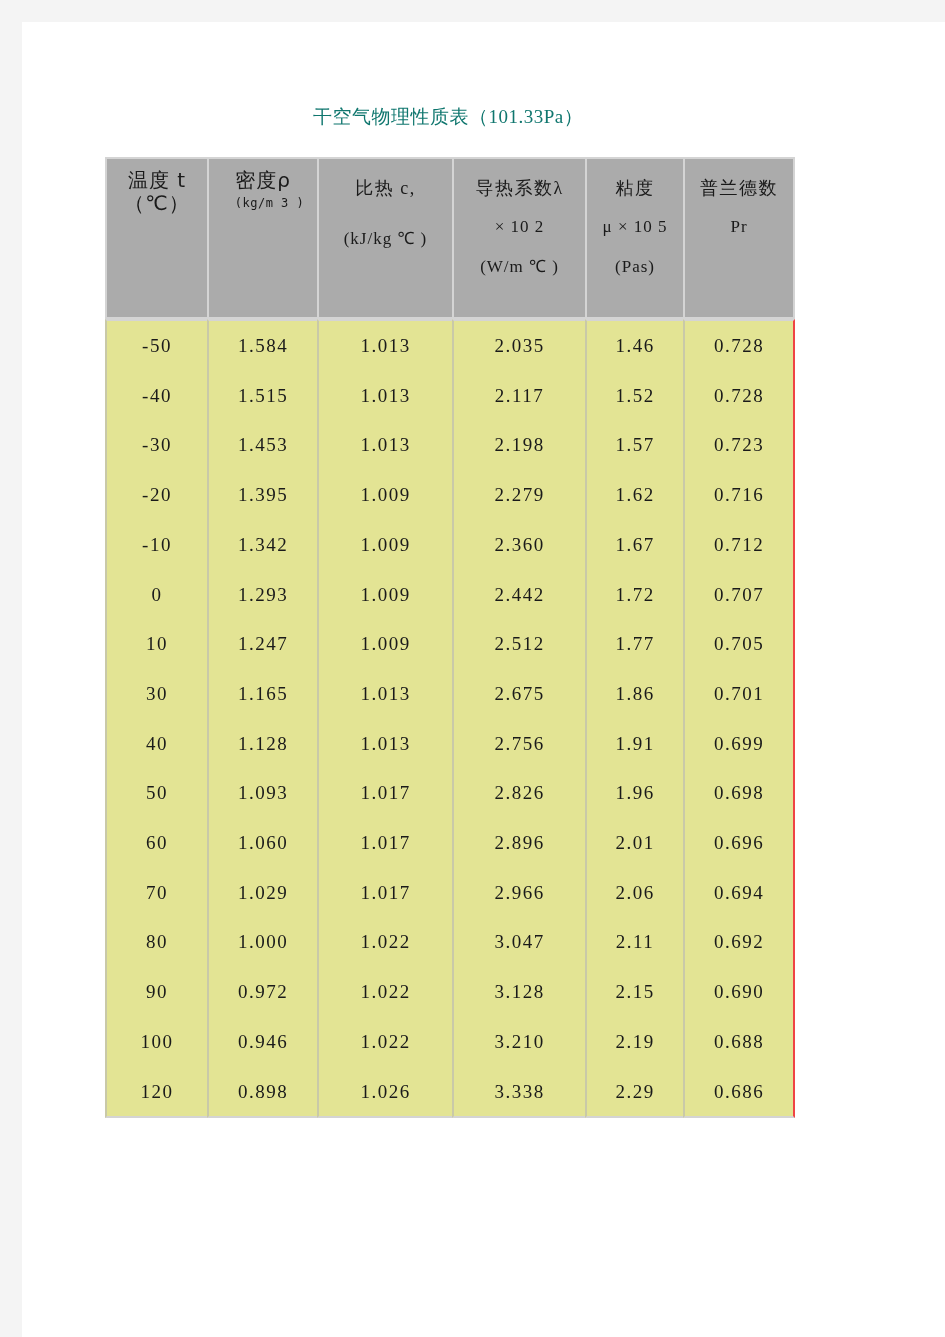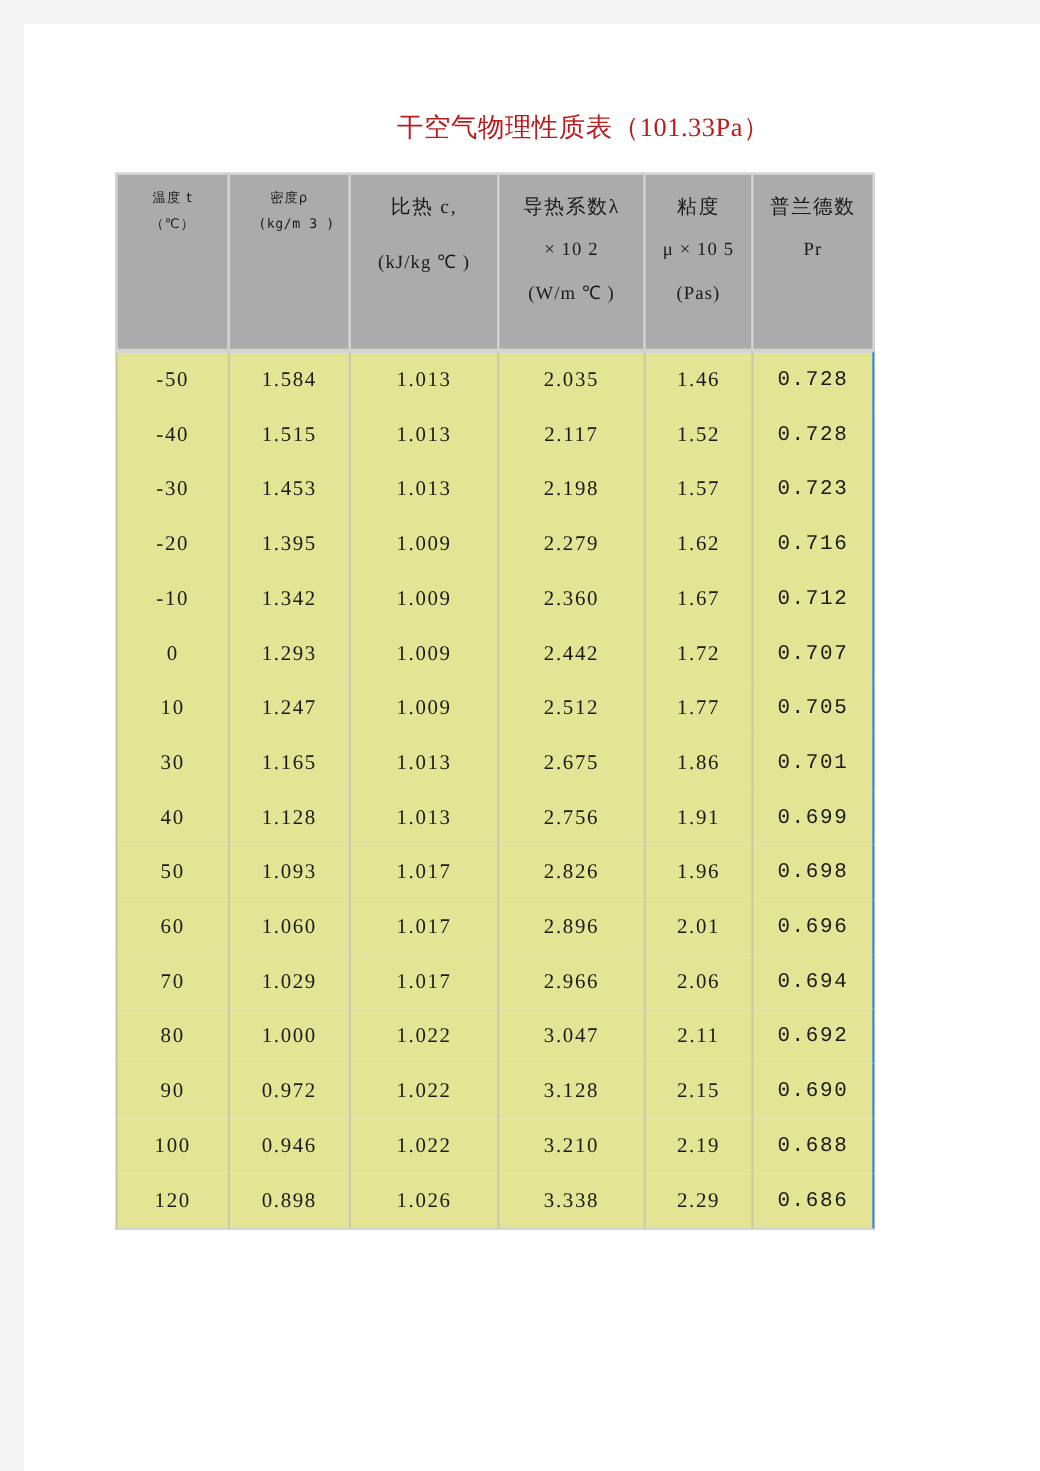--- a/index.html
+++ b/index.html
@@ -33,26 +33,25 @@
     left: 22px; top: 22px;
     width: 923px; height: 1315px;
     background: #ffffff;
   }
 
   
   #doc-title {
     position: absolute;
     left: 313px;
     top: 102px;
-    font-size: 24px;
+    font-size: 19px;
     line-height: 30px;
-    color: #b91c1c;
+    color: #0f766e;
     white-space: nowrap;
     letter-spacing: 0.5px;
-    margin-left: 48px;
   }
 
   
   #props-table {
     position: absolute;
     left: 105px;
     top: 157px;
     width: 690px;
     border-collapse: separate;
     border-spacing: 0;
@@ -77,21 +76,21 @@
     box-sizing: border-box;
   }
   .hcell.last { border-right: 2px solid #d4d4d4; }
 
   .hline {
     display: block;
     white-space: nowrap;
   }
   .hline-cjk {          
     font-family: "DejaVu Sans", sans-serif;
-    font-size: 12px;
+    font-size: 20px;
     line-height: 23px;
     letter-spacing: 1px;
   }
   .hline-sm {           
     font-family: "DejaVu Sans Mono", monospace;
     font-size: 12px;
     line-height: 22px;
     letter-spacing: 0.5px;
     padding-left: 13px;
   }
@@ -112,21 +111,21 @@
   
   .dcell {
     background: #e3e494;
     height: 49.7px;
     font-size: 19px;
     line-height: 49.7px;
     letter-spacing: 1.5px;
     border-left: 2px solid #c9c9a8;
     box-sizing: border-box;
   }
-  .dcell.last { border-right: 2px solid #3b82f6; font-family: Liberation Mono, monospace; }
+  .dcell.last { border-right: 2px solid #ef4444; }
   tr.first-data .dcell { border-top: 2px solid #d4d4d4; }
   tr.last-data  .dcell { border-bottom: 2px solid #d4d4d4; }
 </style>
 </head>
 <body>
 
 <div id="page-gutter-top"></div>
 <div id="page-gutter-left"></div>
 <div id="page-sheet"></div>
 

